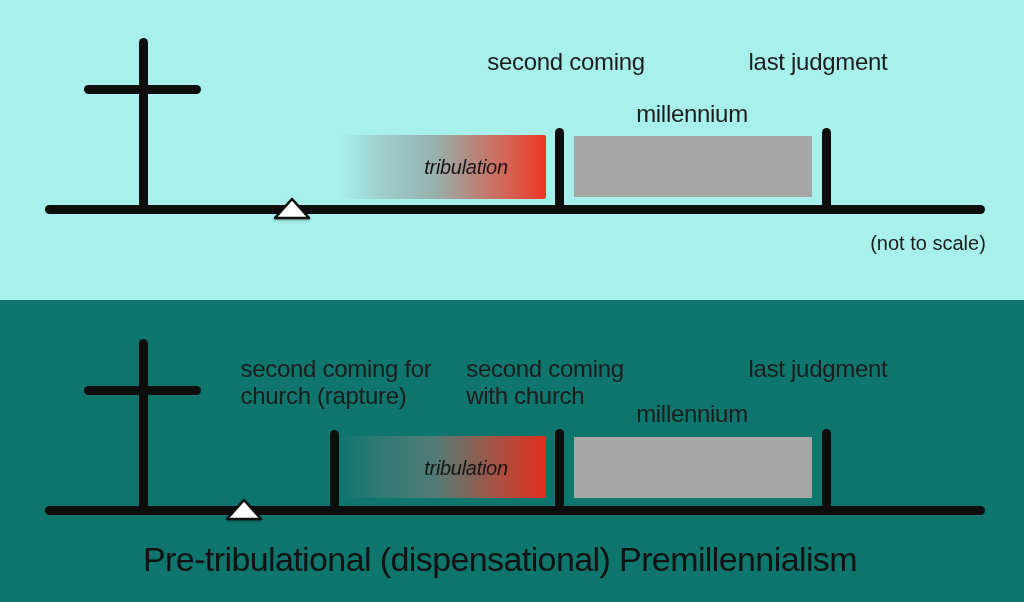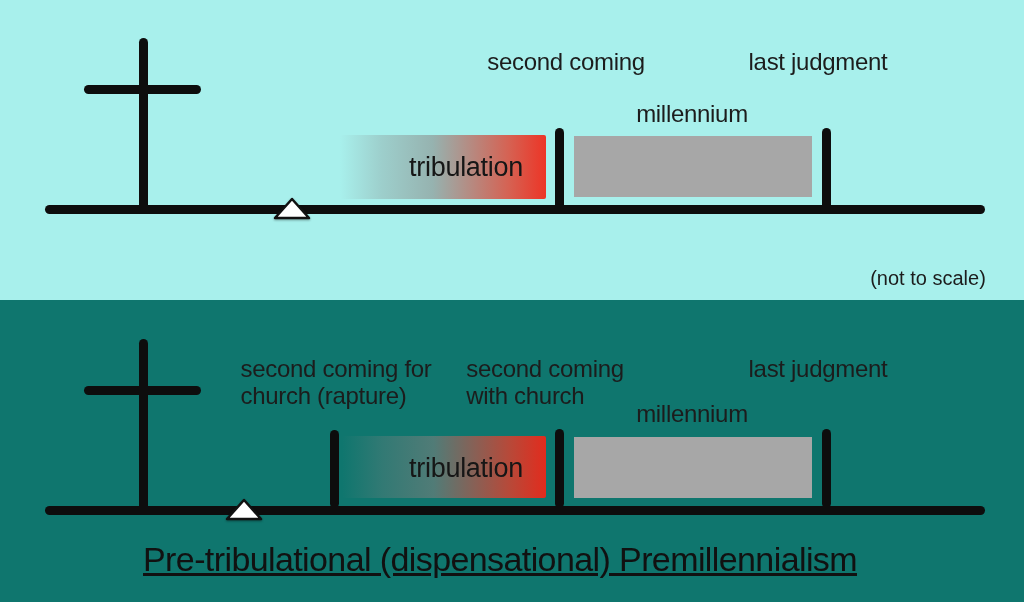--- a/index.html
+++ b/index.html
@@ -45,21 +45,21 @@
   }
   .title {
     position: absolute; transform: translateX(-50%);
     color: #111; font-size: 34px; letter-spacing: -0.6px;
     white-space: nowrap;
   }
   .note {
     position: absolute; transform: translateX(-50%);
     color: #1c1c1c; font-size: 20px; white-space: nowrap;
   }
-  .trib-lbl { font-size: 27px; color: #161616; }
+  .trib-lbl { font-size: 20px; color: #161616; font-style: italic; }
 
   .marker { filter: drop-shadow(0 1px 1px rgba(0,0,0,0.35)); }
 </style>
 </head>
 <body>
 
 <div id="diagram">
 
   <div class="panel panel-top">
 
@@ -76,21 +76,21 @@
     <div class="abs bar tick" style="left:555px; top:128px; height:82px;"></div>
     <div class="abs mill-bar" style="left:574px; top:136px; width:238px; height:61px;"></div>
     <div class="abs bar tick" style="left:822px; top:128px; height:82px;"></div>
 
     <div class="abs bar timeline" style="left:45px; top:205px; width:940px;"></div>
 
     <svg class="abs marker" style="left:272px; top:197px;" width="40" height="24" viewBox="0 0 40 24">
       <polygon points="20,2 37,21 3,21" fill="#ffffff" stroke="#111111" stroke-width="2.5" stroke-linejoin="round"></polygon>
     </svg>
 
-    <div class="note" style="left:928px; top:232px;margin-top:35px;">(not to scale)</div>
+    <div class="note" style="left:928px; top:232px;">(not to scale)</div>
   </div>
 
   <div class="panel panel-bottom">
 
     <div class="abs bar cross-v" style="left:139px; top:39px; height:172px;"></div>
     <div class="abs bar cross-h" style="left:84px; top:86px; width:117px;"></div>
 
     <div class="lbl" style="left:336px; top:55px;">second coming for
 church (rapture)</div>
     <div class="lbl" style="left:545px; top:55px;">second coming
@@ -106,16 +106,16 @@
     <div class="abs bar tick" style="left:555px; top:129px; height:79px;"></div>
     <div class="abs mill-bar" style="left:574px; top:137px; width:238px; height:61px;"></div>
     <div class="abs bar tick" style="left:822px; top:129px; height:79px;"></div>
 
     <div class="abs bar timeline" style="left:45px; top:206px; width:940px;"></div>
 
     <svg class="abs marker" style="left:224px; top:198px;" width="40" height="24" viewBox="0 0 40 24">
       <polygon points="20,2 37,21 3,21" fill="#ffffff" stroke="#111111" stroke-width="2.5" stroke-linejoin="round"></polygon>
     </svg>
 
-    <div class="title" style="left:500px; top:240px;text-decoration:underline;">Pre-tribulational (dispensational) Premillennialism</div>
+    <div class="title" style="left:500px; top:240px;">Pre-tribulational (dispensational) Premillennialism</div>
   </div>
 
 </div>
 
 </body></html>

